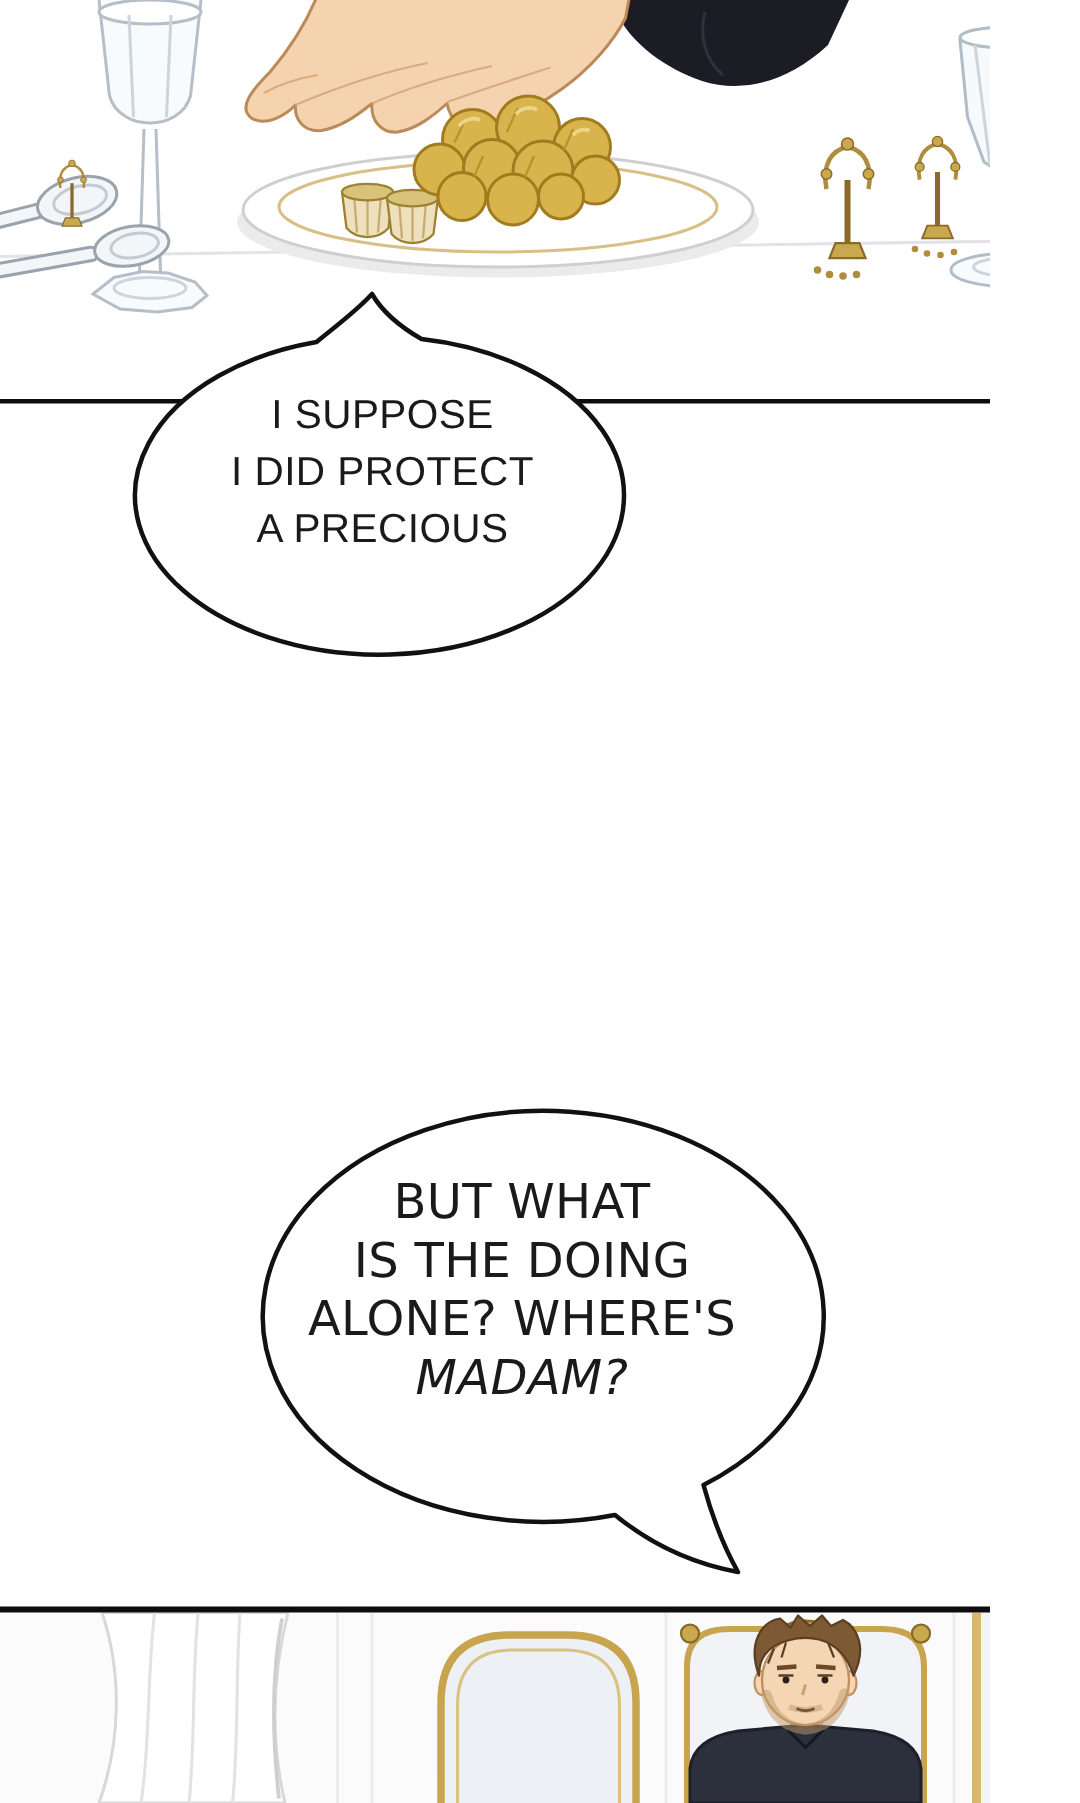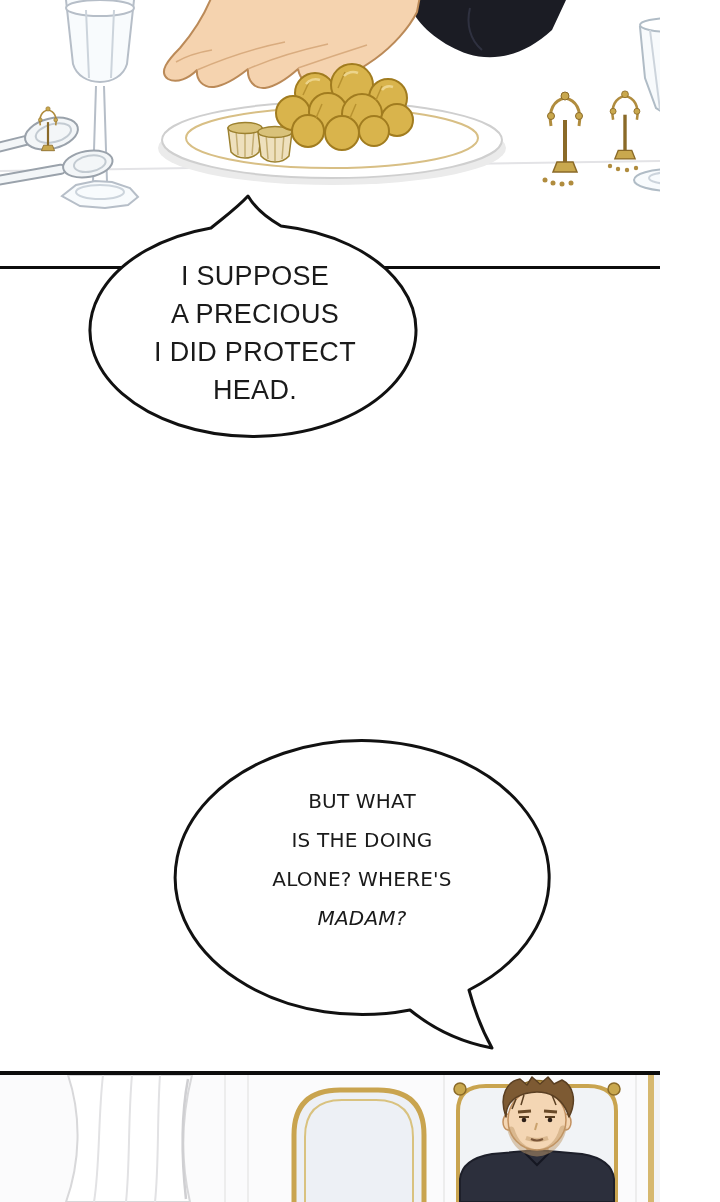--- a/index.html
+++ b/index.html
@@ -25,22 +25,22 @@
     text-align: center;
     color: #1a1a1a;
   }
   .bubble-text span { display: block; }
   #bubble1-text {
     left: 95px; top: 257px; width: 320px;
     font-size: 27px; line-height: 38px; letter-spacing: 0.3px;
     font-family: "Liberation Sans", sans-serif;
   }
   #bubble2-text {
-    left: 172px; top: 782px; width: 380px;
-    font-size: 20px; line-height: 39px; letter-spacing: 0.2px;
+    left: 158px; top: 782px; width: 380px;
+    font-size: 32px; line-height: 39px; letter-spacing: 0.2px;
     font-family: "DejaVu Sans", "Liberation Sans", sans-serif;
   }
   #bubble2-text span:last-child { font-style: italic; }
 </style>
 </head>
 <body>
 
 <div class="page">
 
   <div class="panel panel-top">
@@ -216,23 +216,22 @@
   </div>
 
   <div class="divider divider-1"></div>
   <div class="divider divider-2"></div>
 
   <svg id="bubble1-svg" class="bubble-svg" width="340" height="260" viewBox="0 0 340 260">
     <path d="M126,38 C138,28 152,18 163,6 C170,18 182,28 196,36 A 163 106 0 1 1 126 38 Z" fill="#ffffff" stroke="#111111" stroke-width="3" stroke-linejoin="round"></path>
   </svg>
   <div class="bubble-text" id="bubble1-text">
     <span>I SUPPOSE</span>
+    <span>I DID PROTECT</span>
     <span>A PRECIOUS</span>
-    <span>I DID PROTECT</span>
-    <span>HEAD.</span>
   </div>
 
   <svg id="bubble2-svg" class="bubble-svg" width="400" height="320" viewBox="0 0 400 320">
     <path d="M245,275 C272,297 300,308 327,313 C318,297 310,277 304,255 A 187 137 0 1 0 245 275 Z" fill="#ffffff" stroke="#111111" stroke-width="3" stroke-linejoin="round"></path>
   </svg>
   <div class="bubble-text" id="bubble2-text">
     <span>BUT WHAT</span>
     <span>IS THE DOING</span>
     <span>ALONE? WHERE'S</span>
     <span>MADAM?</span>

